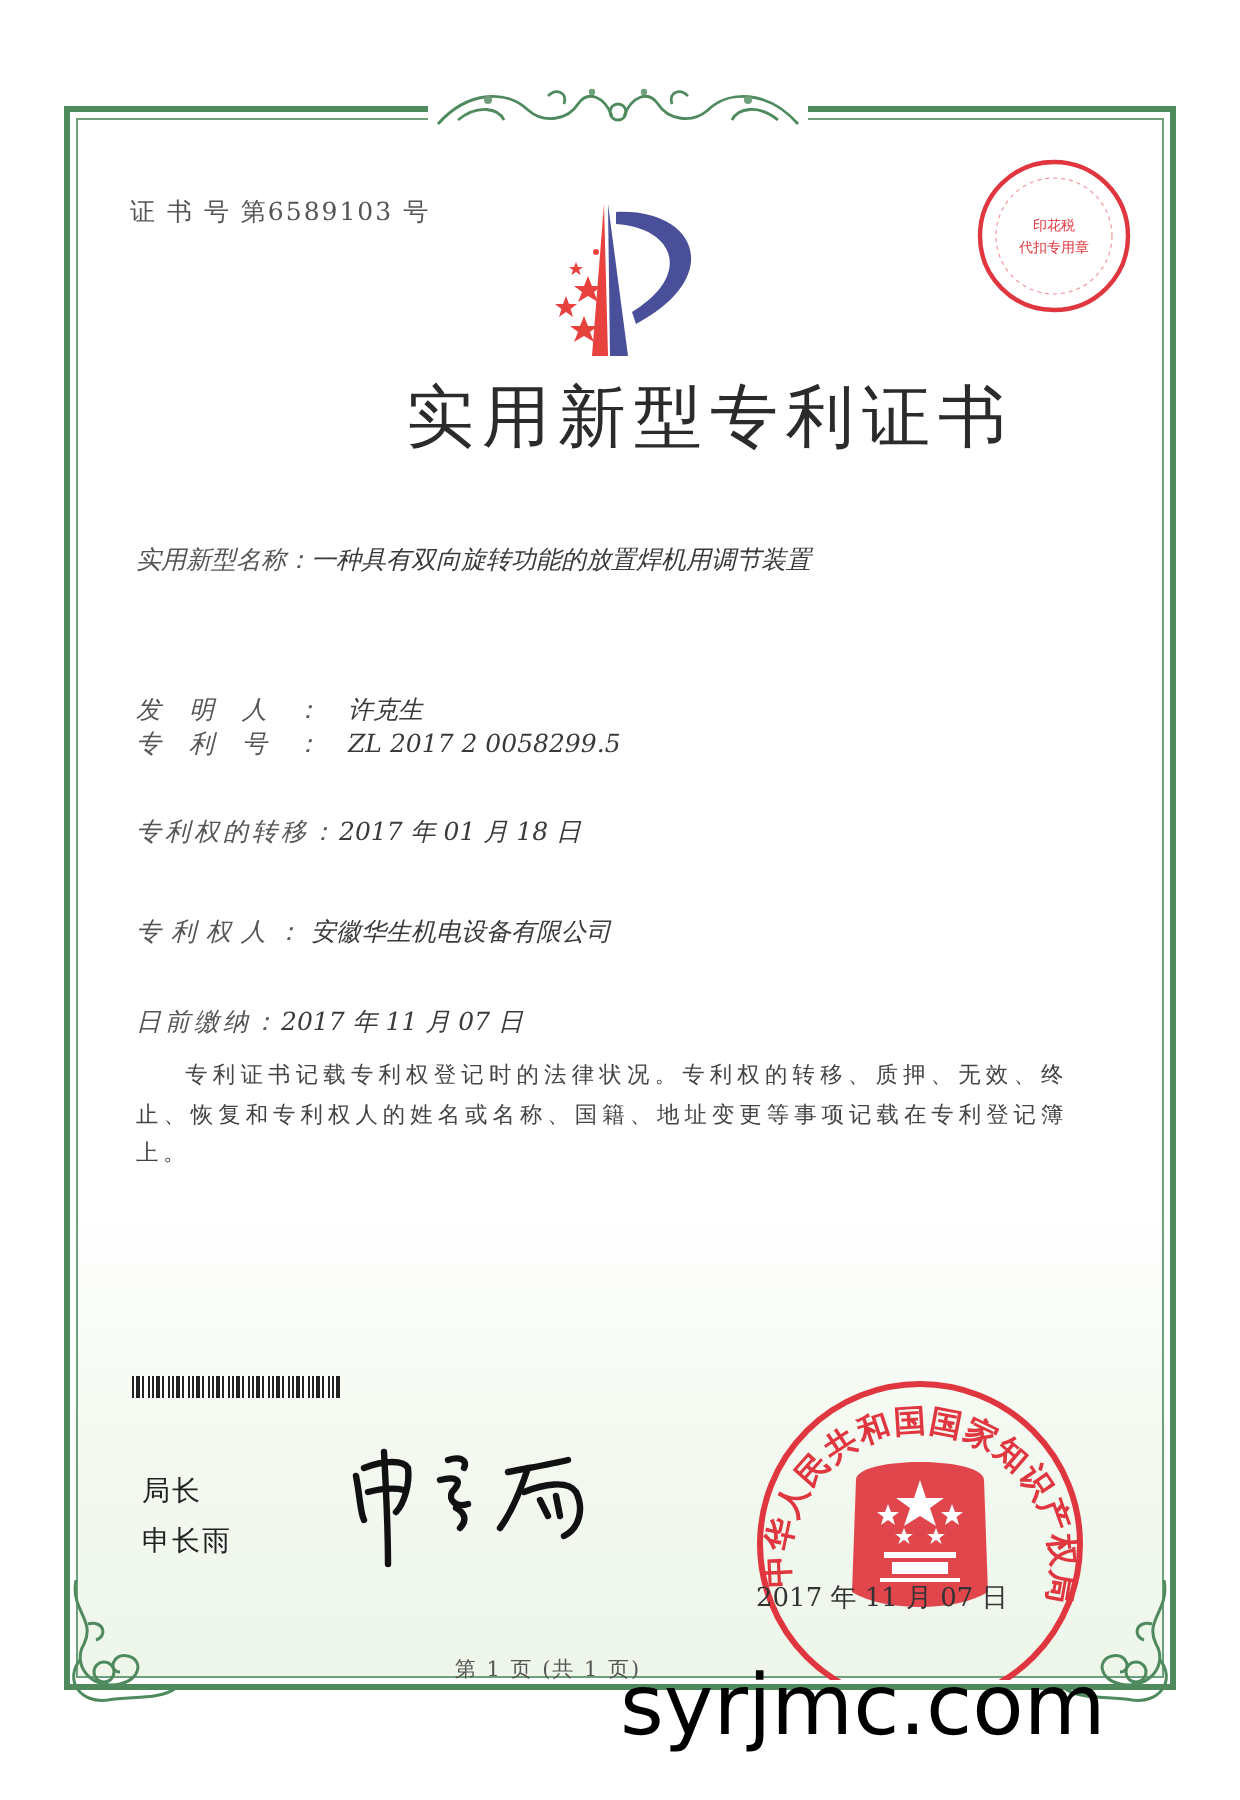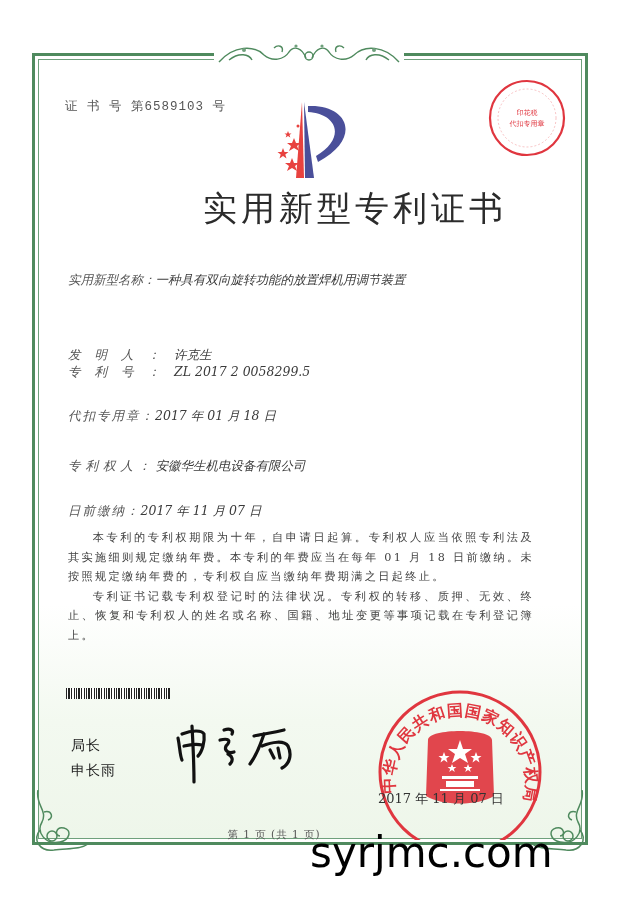--- a/index.html
+++ b/index.html
@@ -21,21 +21,20 @@
     .ornament-top {
       position: absolute; left: 214px; top: 40px; width: 190px; height: 30px;
     }
     .corner { position: absolute; width: 60px; height: 70px; }
     .corner.bl { left: 30px; top: 790px; }
     .corner.br { left: 530px; top: 790px; }
 
     .cert-no {
       position: absolute; left: 65px; top: 98px; font-size: 12.5px; color: #555;
       letter-spacing: 1px;
-      font-family: Liberation Mono, monospace;
     }
     .logo { position: absolute; left: 258px; top: 98px; width: 100px; height: 80px; }
     .seal-top { position: absolute; left: 487px; top: 78px; width: 80px; height: 80px; }
 
     .title {
       position: absolute; left: 0; width: 620px; top: 186px; text-align: center;
       font-size: 34px; letter-spacing: 4px; color: #2b2b2b;
       font-family: "DejaVu Sans", "Liberation Sans", sans-serif;
       padding-left: 45px;
     }
@@ -160,31 +159,30 @@
 <div class="field f1">
   <span class="label">实用新型名称：</span><span>一种具有双向旋转功能的放置焊机用调节装置</span>
 </div>
 <div class="field f2">
   <span class="label">发明人：</span><span>许克生</span>
 </div>
 <div class="field f3">
   <span class="label">专利号：</span><span>ZL 2017 2 0058299.5</span>
 </div>
 <div class="field f4">
-  <span class="label">代扣专用章：</span><span>2017 年 01 月 18 日</span>
+  <span class="label">专利权的转移：</span><span>2017 年 01 月 18 日</span>
 </div>
 <div class="field f5">
   <span class="label">专利权人：</span><span>安徽华生机电设备有限公司</span>
 </div>
 <div class="field f6">
   <span class="label">日前缴纳：</span><span>2017 年 11 月 07 日</span>
 </div>
 
 <div class="body-text">
-  <p>本专利的专利权期限为十年，自申请日起算。专利权人应当依照专利法及其实施细则规定缴纳年费。本专利的年费应当在每年 01 月 18 日前缴纳。未按照规定缴纳年费的，专利权自应当缴纳年费期满之日起终止。</p>
   <p>专利证书记载专利权登记时的法律状况。专利权的转移、质押、无效、终止、恢复和专利权人的姓名或名称、国籍、地址变更等事项记载在专利登记簿上。</p>
 </div>
 
 <div class="barcode"></div>
 
 <div class="director-title">局长</div>
 <div class="director-name">申长雨</div>
 
 <svg class="signature" viewBox="0 0 140 65">
   <g fill="none" stroke="#111" stroke-width="3.2" stroke-linecap="round" stroke-linejoin="round">

